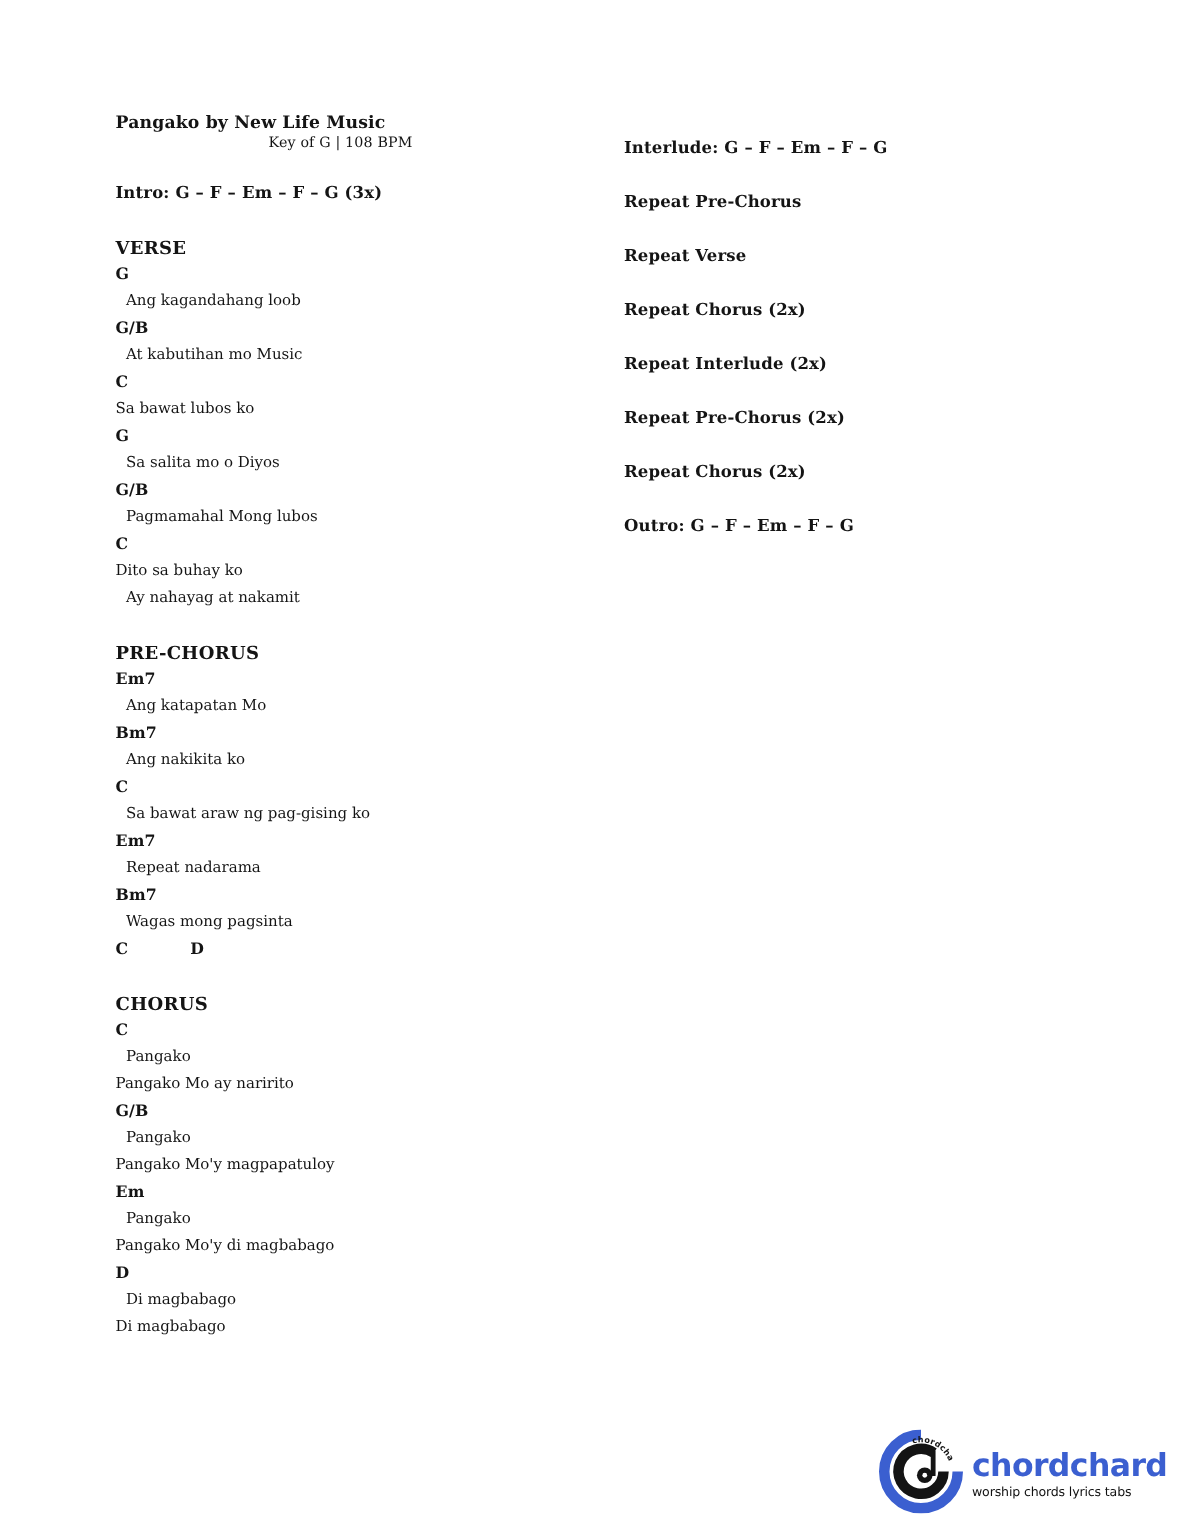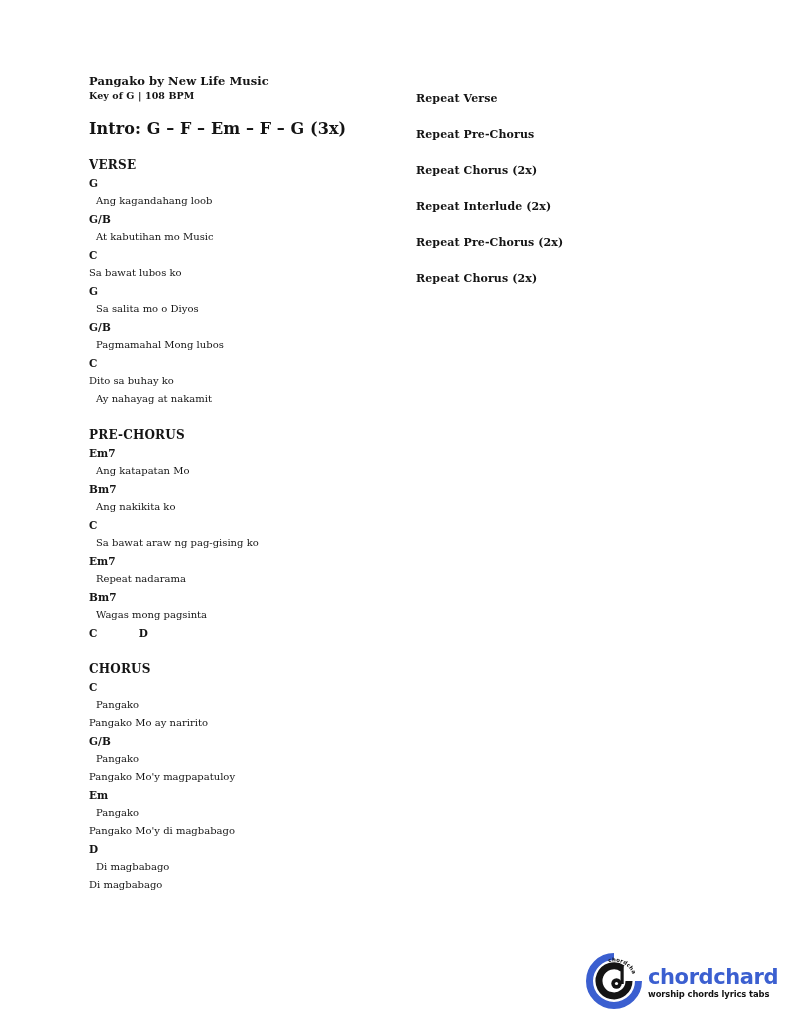--- a/index.html
+++ b/index.html
@@ -17,52 +17,53 @@
     position: relative;
     width: 791px;
     height: 1024px;
     background: #ffffff;
     overflow: hidden;
   }
 
   
   .col-left {
     position: absolute;
-    left: 89px;
+    left: 77px;
     top: 74px;
     width: 300px;
   }
   .col-right {
     position: absolute;
     left: 416px;
     top: 90px;
     width: 320px;
   }
 
   
   .song-title {
     font-size: 11.5px;
     font-weight: bold;
     line-height: 15px;
     letter-spacing: 0.1px;
     white-space: pre;
   }
   .song-meta {
     font-size: 9.5px;
-    font-weight: bold;
+    font-weight: normal;
     line-height: 13px;
     letter-spacing: 0.1px;
     white-space: pre;
+    text-align: center;
   }
 
   
   .block { margin-top: 18px; }
 
   .bold-line {
-    font-size: 16px;
+    font-size: 11px;
     font-weight: bold;
     line-height: 18px;
     white-space: pre;
     letter-spacing: 0.1px;
   }
 
   .section-head {
     font-size: 12px;
     font-weight: bold;
     line-height: 18px;
@@ -124,21 +125,21 @@
     font-family: "DejaVu Sans", "Liberation Sans", sans-serif;
     font-size: 21px;
     font-weight: bold;
     line-height: 21px;
     color: #3b5fd0;
     letter-spacing: -0.4px;
   }
   .logo-tag {
     font-family: "DejaVu Sans", "Liberation Sans", sans-serif;
     font-size: 8.4px;
-    font-weight: bold;
+    font-weight: normal;
     line-height: 11px;
     color: #111111;
     letter-spacing: -0.1px;
     margin-top: 1px;
   }
 </style>
 </head>
 <body>
 
 <div class="page">
@@ -198,26 +199,28 @@
           <div class="lyric">Pangako Mo'y di magbabago</div>
           <div class="chord">D</div>
           <div class="lyric indent">Di magbabago</div>
           <div class="lyric">Di magbabago</div>
         </div>
       </div>
 
   </div>
 
   <div class="col-right" id="arrangement-host">
+      <div class="repeat-line">Interlude: G – F – Em – F – G</div>
+      <div class="repeat-line">Repeat Pre-Chorus</div>
       <div class="repeat-line">Repeat Verse</div>
-      <div class="repeat-line">Repeat Pre-Chorus</div>
       <div class="repeat-line">Repeat Chorus (2x)</div>
       <div class="repeat-line">Repeat Interlude (2x)</div>
       <div class="repeat-line">Repeat Pre-Chorus (2x)</div>
       <div class="repeat-line">Repeat Chorus (2x)</div>
+      <div class="repeat-line">Outro: G – F – Em – F – G</div>
     </div>
 
   <div class="logo">
     <div class="logo-mark">
       <svg viewBox="0 0 56 56" width="56" height="56" aria-hidden="true">
 
         <path d="M28 3.5 A24.5 24.5 0 1 0 52.5 28" fill="none" stroke="#3b5fd0" stroke-width="7" stroke-linecap="butt"></path>
 
         <path d="M36.5 15.5 A15 15 0 1 0 43 28" fill="none" stroke="#141414" stroke-width="7" stroke-linecap="butt"></path>
 

